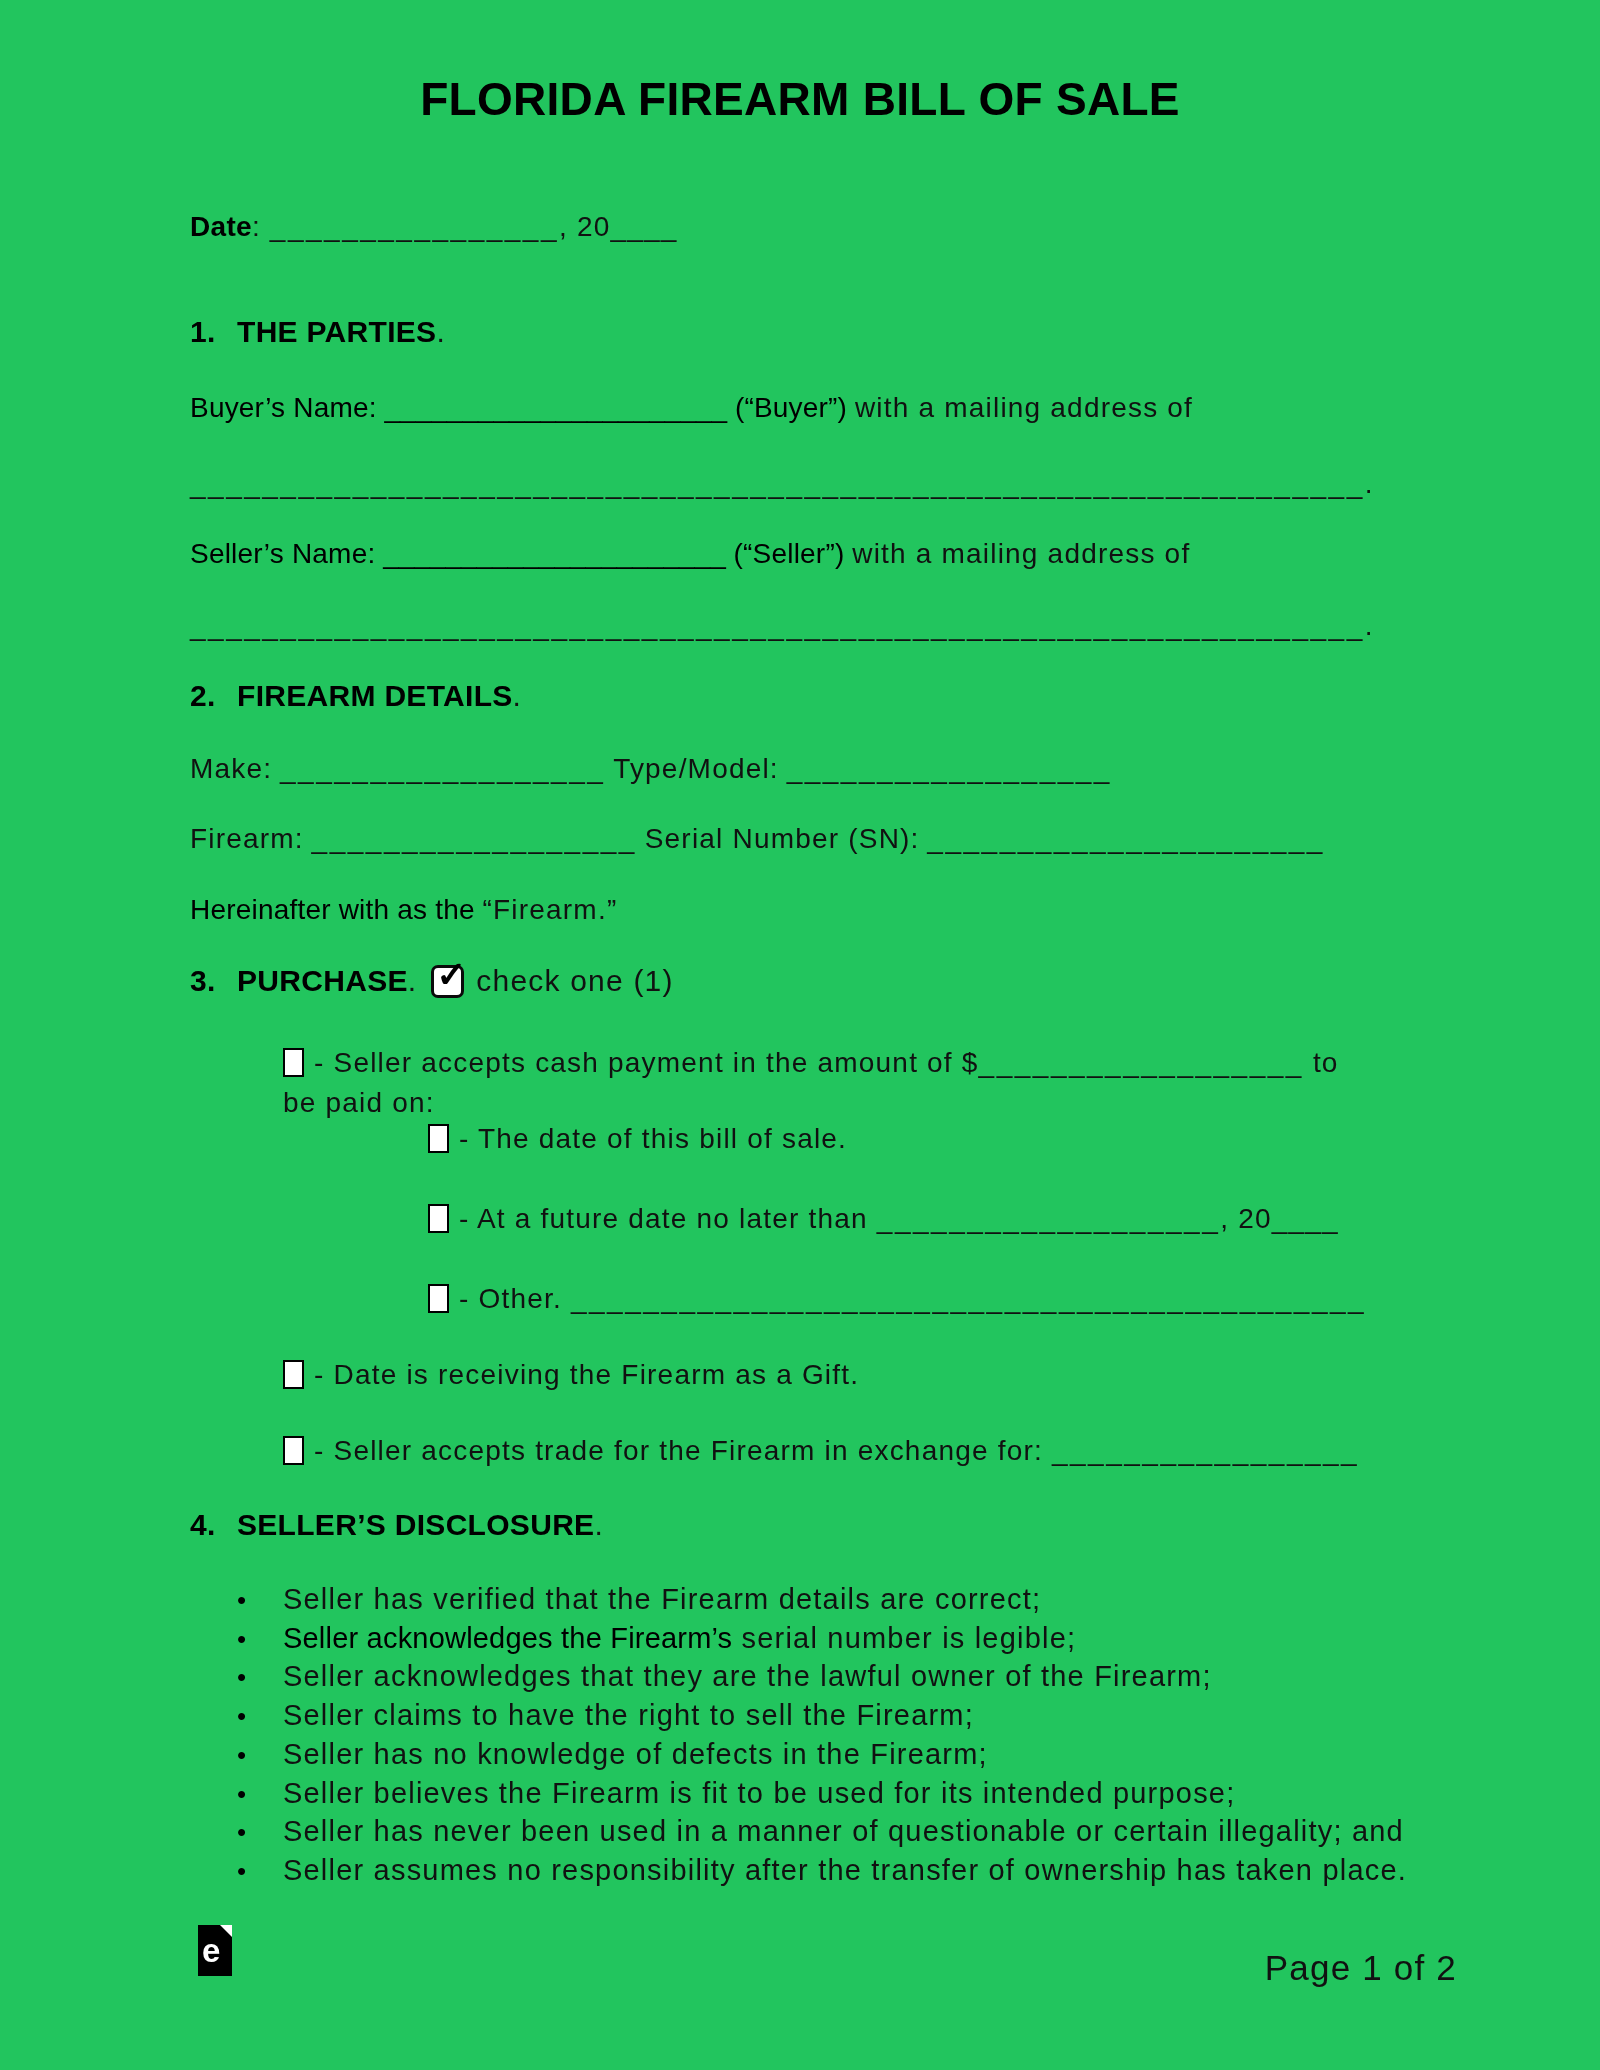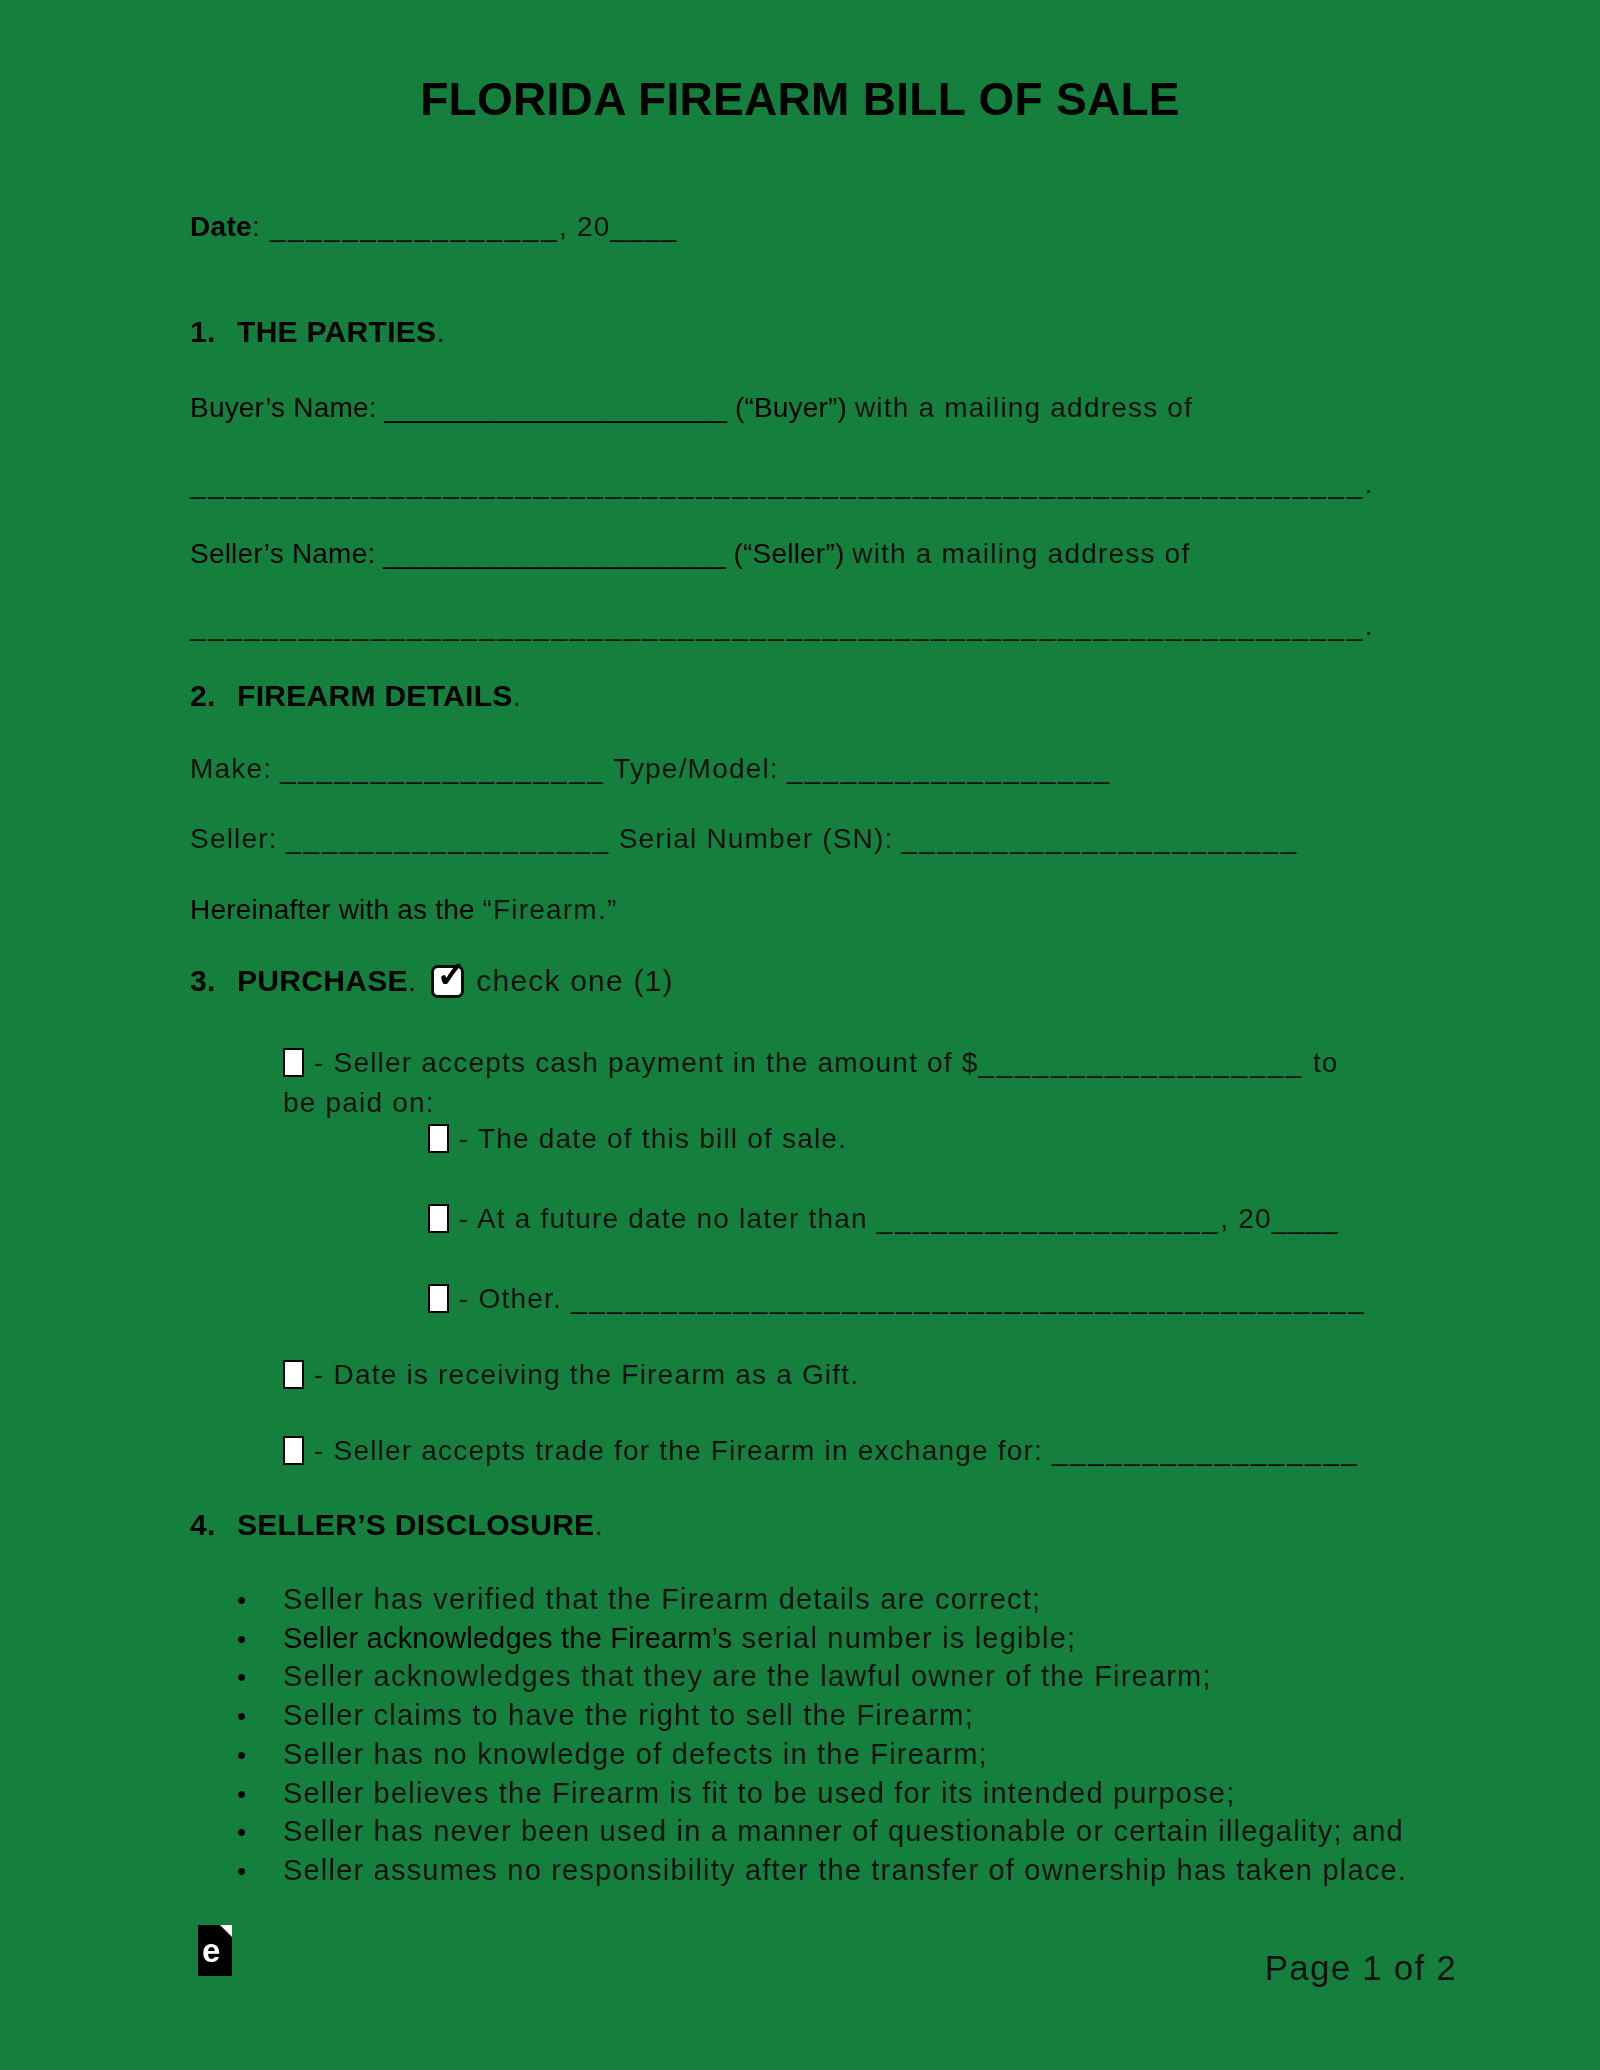--- a/index.html
+++ b/index.html
@@ -1,19 +1,19 @@
 <!DOCTYPE html>
 <html><head>
 <meta charset="utf-8">
 <style>
   html,body{margin:0;padding:0;background:#e8e8e8;}
   .page{
     position:relative;
     width:1600px;height:2070px;
-    background:#15803d;
+    background:#22c55e;
     color:#000;
     font-family:"Liberation Sans", sans-serif;
     overflow:hidden;
   }
   .row{
     position:absolute;
     left:190px;
     white-space:nowrap;
     font-size:28px;
     line-height:34px;
@@ -157,21 +157,21 @@
   </div>
 
   <div class="row" style="top:752px">
     <span class="g">Make:</span>
     <span class="g blank">__________________</span>
     <span class="g">Type/Model:</span>
     <span class="g blank">__________________</span>
   </div>
 
   <div class="row" style="top:822px">
-    <span class="g">Seller:</span>
+    <span class="g">Firearm:</span>
     <span class="g blank">__________________</span>
     <span class="g">Serial Number (SN):</span>
     <span class="g blank">______________________</span>
   </div>
 
   <div class="row" style="top:893px">
     <span class="a">Hereinafter with as the</span>
     <span class="g">“Firearm.”</span>
   </div>
 

